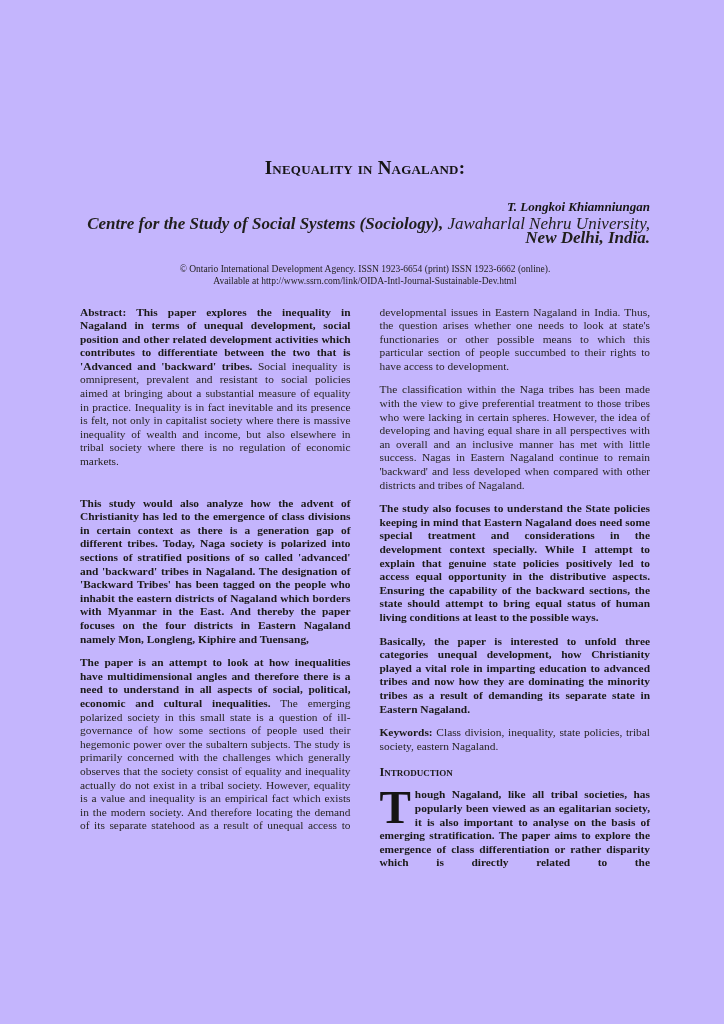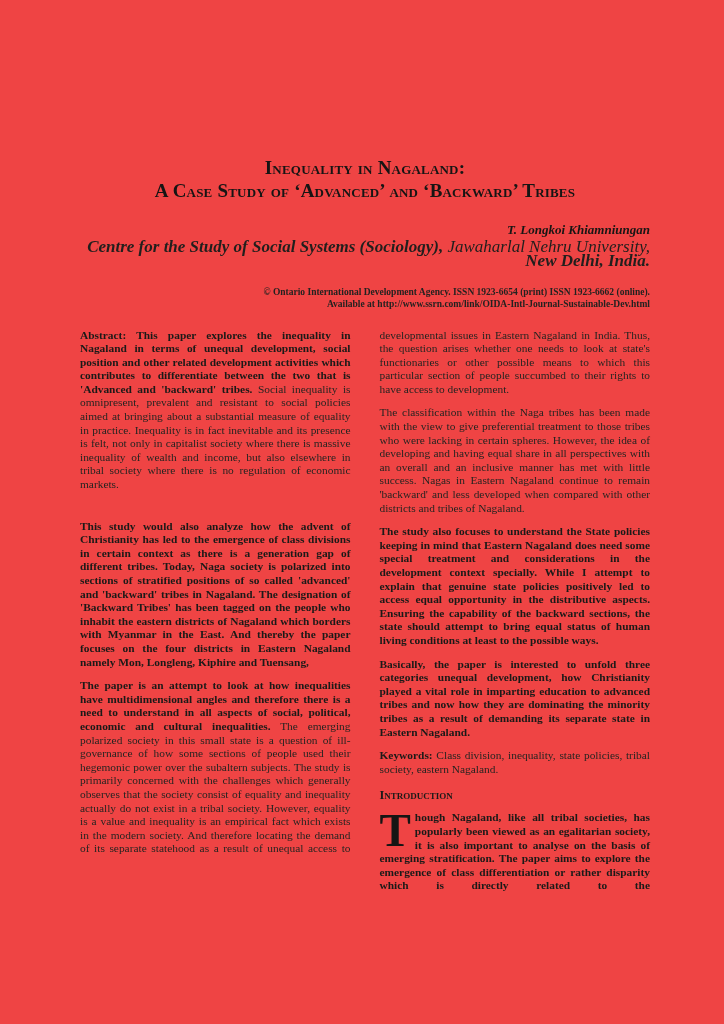--- a/index.html
+++ b/index.html
@@ -1,20 +1,20 @@
 <!DOCTYPE html>
 <html><head>
 <meta charset="utf-8">
 <style>
   html, body { margin: 0; padding: 0; background: #ffffff; }
   .page {
     position: relative;
     width: 724px;
     height: 1024px;
-    background: #ef4444;
+    background: #c4b5fd;
     font-family: "Liberation Serif", "DejaVu Serif", serif;
     color: #1e1d1b;
     overflow: hidden;
     box-sizing: border-box;
   }
   .content {
     position: absolute;
     left: 80px;
     top: 156px;
     width: 570px;
@@ -32,23 +32,23 @@
     margin-top: 21px;
     text-align: right;
     line-height: 14.5px;
     font-style: italic;
   }
   .author-name { font-weight: bold; font-size: 13px; margin-bottom: 2px; color:#171614; }
   .affiliation, .corresponding { font-size: 17px; color:#211f1d; }
   .b { font-weight: bold; }
   .copyright {
     margin-top: 17px;
-    text-align: right;
+    text-align: center;
     font-size: 9.5px;
-    font-weight: bold;
+    font-weight: normal;
     line-height: 12px;
     color: #242220;
   }
   .columns {
     margin-top: 19px;
     display: flex;
     gap: 29px;
   }
   .col { width: 276.5px; }
   .para {
@@ -80,21 +80,20 @@
   }
 </style>
 </head>
 <body>
 
 <div class="page">
   <div class="content">
 
     <div class="title">
       <div>Inequality in Nagaland:</div>
-      <div>A Case Study of ‘Advanced’ and ‘Backward’ Tribes</div>
     </div>
 
     <div class="author-block">
       <div class="author-name">T. Longkoi Khiamniungan</div>
       <div class="affiliation"><span class="b">Centre for the Study of Social Systems (Sociology),</span><span> Jawaharlal Nehru University,</span><span class="b"> New Delhi, India.</span></div>
     </div>
 
     <div class="copyright">
       <div>© Ontario International Development Agency. ISSN 1923-6654 (print) ISSN 1923-6662 (online).</div>
       <div>Available at http://www.ssrn.com/link/OIDA-Intl-Journal-Sustainable-Dev.html</div>

